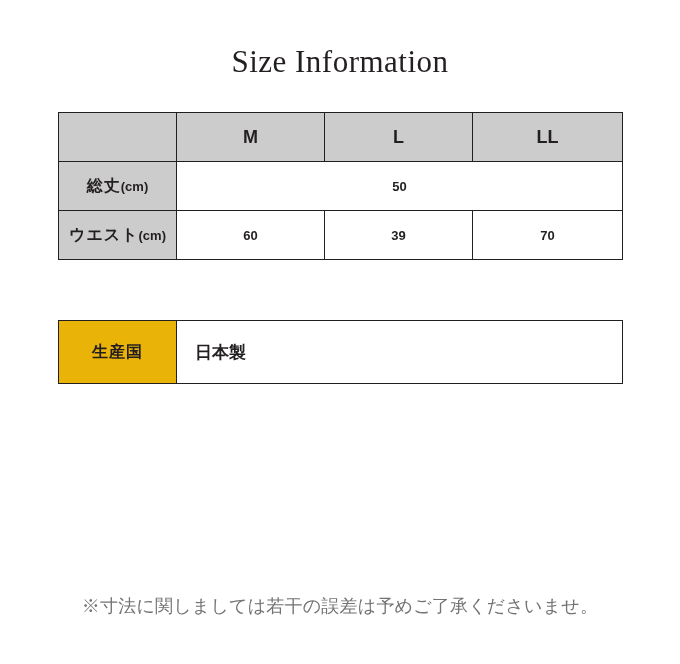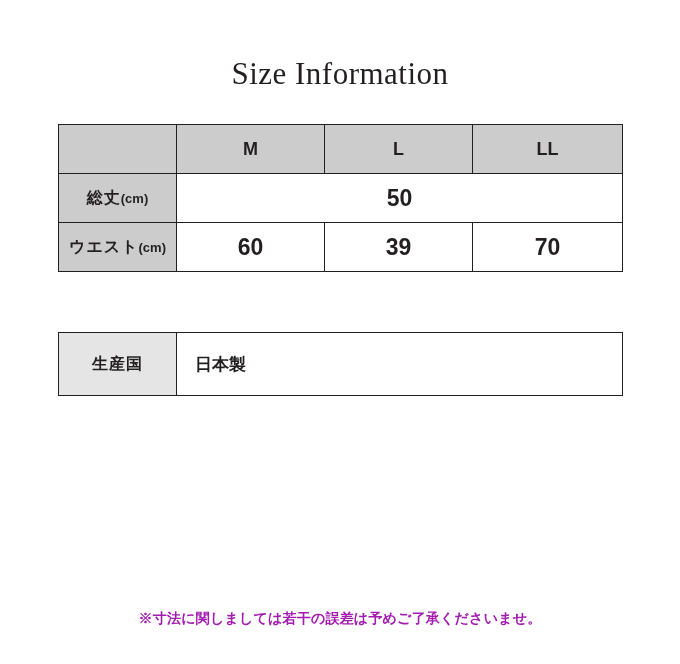--- a/index.html
+++ b/index.html
@@ -21,21 +21,21 @@
     box-sizing: border-box;
   }
   .title {
     text-align: center;
     font-family: "Liberation Serif", serif;
     font-size: 31px;
     letter-spacing: 0.5px;
     color: #231f20;
     padding-top: 44px;
     font-weight: normal;
-    margin: 12px;
+    margin: 0;
   }
 
   table {
     border-collapse: collapse;
     table-layout: fixed;
   }
 
   
   .size-table {
     position: absolute;
@@ -67,41 +67,41 @@
     font-weight: bold;
     letter-spacing: 1px;
   }
   .size-table .rowlabel .unit {
     font-size: 13px;
     font-weight: bold;
     letter-spacing: 0;
   }
   .size-table .val {
     background: #ffffff;
-    font-size: 23px;
+    font-size: 13px;
     font-weight: bold;
     margin-top: 24px;
   }
 
   
   .spec-table {
     position: absolute;
     left: 58px;
     top: 320px;
     width: 564px;
   }
   .spec-table td {
     border: 1px solid #231f20;
     height: 62px;
     padding: 0;
     vertical-align: middle;
     color: #231f20;
   }
   .spec-table .spec-key {
-    background: #e5e5e5;
+    background: #eab308;
     width: 118px;
     text-align: center;
     font-size: 16px;
     font-weight: bold;
     letter-spacing: 1px;
   }
   .spec-table .spec-val {
     background: #ffffff;
     padding-left: 18px;
     font-size: 17px;
@@ -110,23 +110,23 @@
 
   
   .notes {
     position: absolute;
     left: 0;
     top: 596px;
     width: 680px;
     text-align: center;
   }
   .notes div {
-    color: #a21caf;
-    font-size: 14px;
-    font-weight: bold;
+    color: #737373;
+    font-size: 18px;
+    font-weight: normal;
     line-height: 21px;
     letter-spacing: 0.2px;
   }
 </style>
 </head>
 <body>
 
 <div class="page">
 
   <h1 class="title">Size Information</h1>

